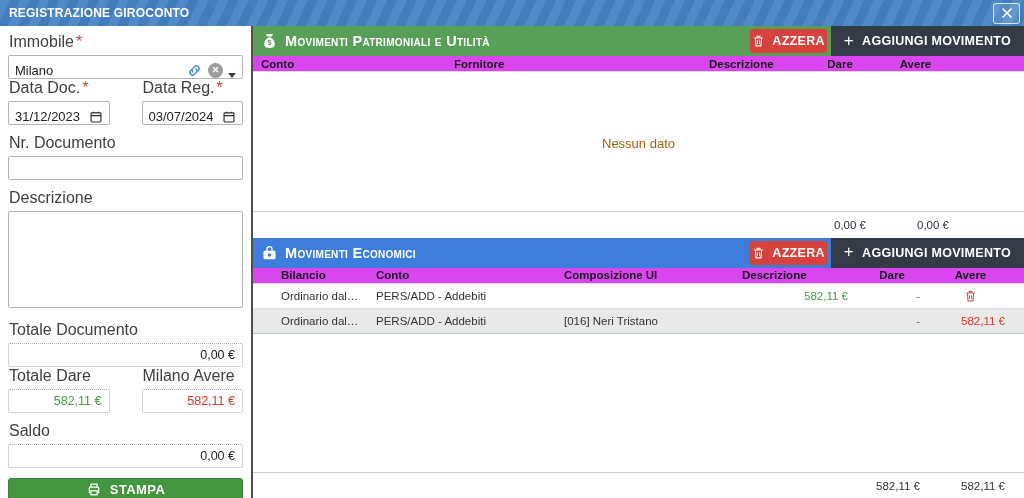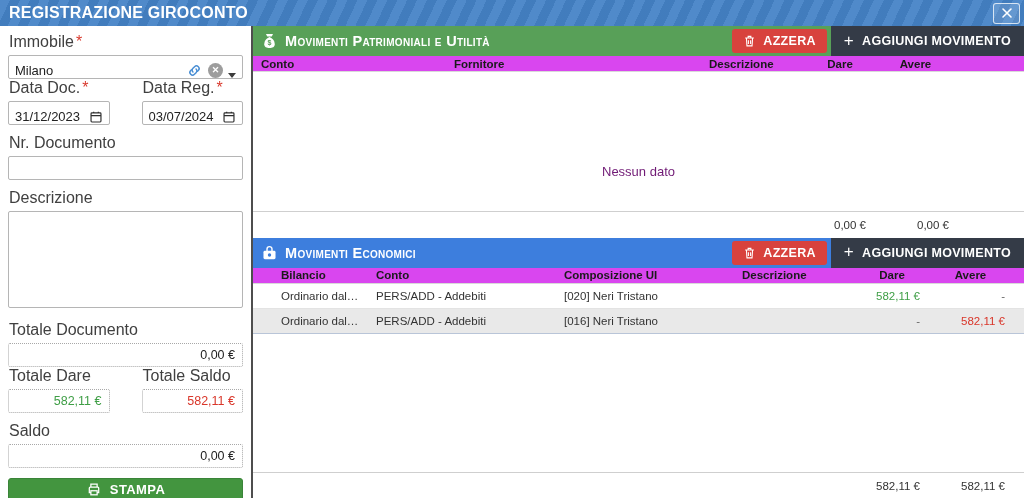--- a/index.html
+++ b/index.html
@@ -7,21 +7,21 @@
   body { font-family:"Liberation Sans", sans-serif; background:#fff; }
   .window { width:1024px; height:498px; display:flex; flex-direction:column; }
 
   
   .titlebar {
     height:26px; flex:0 0 26px; display:flex; align-items:center;
     background:#4583c7;
     background-image:repeating-linear-gradient(115deg, rgba(255,255,255,.06) 0 9px, rgba(0,0,0,.05) 9px 18px);
     padding:0 4px 0 9px; color:#fff;
   }
-  .titlebar .title { font-size:16px; font-weight:bold; letter-spacing:.2px; }
+  .titlebar .title { font-size:12px; font-weight:bold; letter-spacing:.2px; }
   .close-btn {
     margin-left:auto; width:27px; height:21px; border:1px solid rgba(255,255,255,.75);
     border-radius:3px; background:rgba(255,255,255,.12); display:flex; align-items:center;
     justify-content:center; cursor:pointer; color:#fff;
   }
 
   .main { flex:1; display:flex; min-height:0; }
 
   
   .left-panel {
@@ -67,41 +67,41 @@
     height:30px; flex:0 0 30px; display:flex; align-items:center; color:#fff; padding-left:8px;
   }
   .section-header.green { background:#58a058; }
   .section-header.blue  { background:#3d7edd; }
   .section-title {
     font-variant:small-caps; font-weight:bold; font-size:14.5px; letter-spacing:.3px; margin-left:7px;
   }
   .hdr-spacer { flex:1; }
   .azzera-btn {
     height:24px; background:#d8423d; border-radius:3px; color:#fff; font-weight:bold;
-    font-size:12.5px; display:flex; align-items:center; gap:7px; padding:0 11px;
+    font-size:12.5px; display:flex; align-items:center; gap:7px; padding:0 2px;
     margin-right:4px; cursor:pointer; letter-spacing:.3px;
   }
   .aggiungi-btn {
     height:30px; background:#343b47; color:#fff; font-weight:bold; font-size:12.5px;
     display:flex; align-items:center; gap:8px; padding:0 13px; cursor:pointer; letter-spacing:.3px;
   }
   .aggiungi-btn .plus { font-size:17px; font-weight:normal; margin-top:-1px; }
 
   .grid-row { display:grid; align-items:center; }
   .t1 { grid-template-columns:193px 255px 105px 68px 83px 68px; }
   .t2 { grid-template-columns:95px 188px 178px 122px 72px 85px 32px;padding-left:20px; }
   .cell { padding:0 8px; font-size:11.5px; color:#333; white-space:nowrap; overflow:hidden; text-overflow:ellipsis; }
   .thead { height:16px; border-bottom:1px solid #d9d9d9; background:#d946ef; }
   .thead .cell { font-weight:bold; color:#1a1a1a; }
   .cell.c-right { text-align:right; }
   .cell.c-center { text-align:center; }
   .tbody1 { flex:1; position:relative; min-height:0; }
   .nodata {
     position:absolute; left:0; right:0; top:46%; text-align:center;
-    font-size:13px; color:#701a75;margin-top:28px;
+    font-size:13px; color:#a16207;
   }
   .totals-row { height:27px; border-top:1px solid #cfcfcf; }
   .totals-row .cell { font-size:11.5px; color:#333; }
   .data-row { height:25px; border-bottom:1px solid #e3e3e3; }
   .data-row.alt { background:#e9e9e9; border-bottom:1px solid #b9c5d8; }
   .val-green { color:#3f9e46; }
   .val-red { color:#d9362a; }
   .val-dash { color:#666; }
   .trash-cell { display:flex; justify-content:center; align-items:center; cursor:pointer; }
   .filler { flex:1; }
@@ -180,21 +180,21 @@
 
       <div class="field-label">Totale Documento</div>
       <div class="total-box">0,00 €</div>
 
       <div class="two-col">
         <div>
           <div class="field-label">Totale Dare</div>
           <div class="total-box green">582,11 €</div>
         </div>
         <div>
-          <div class="field-label">Totale Saldo</div>
+          <div class="field-label">Milano Avere</div>
           <div class="total-box red">582,11 €</div>
         </div>
       </div>
 
       <div class="field-label">Saldo</div>
       <div class="total-box">0,00 €</div>
 
       <div class="stampa-btn">
         <svg width="16" height="15" viewBox="0 0 24 24" fill="none" stroke="#fff" stroke-width="2">
             <path d="M7 8 V3.5 h10 V8"></path>
@@ -275,21 +275,20 @@
         <div class="cell">Composizione UI</div>
         <div class="cell">Descrizione</div>
         <div class="cell c-center">Dare</div>
         <div class="cell c-center">Avere</div>
         <div class="cell"></div>
       </div>
 
       <div class="grid-row t2 data-row">
         <div class="cell">Ordinario dal 01/01/2023 al ...</div>
         <div class="cell">PERS/ADD - Addebiti</div>
-        <div class="cell">[020] Neri Tristano</div>
         <div class="cell"></div>
         <div class="cell c-right val-green">582,11 €</div>
         <div class="cell c-right val-dash">-</div>
         <div class="cell trash-cell">
           <svg width="13" height="14" viewBox="0 0 24 24" fill="none" stroke="#d05a50" stroke-width="2">
               <path d="M4 6.5 h16 M9.5 6.5 V3.5 h5 v3 M6.3 6.5 l1 14.5 h9.4 l1-14.5 M10 10.5 v7 M14 10.5 v7"></path>
             </svg>
         </div>
       </div>
 

